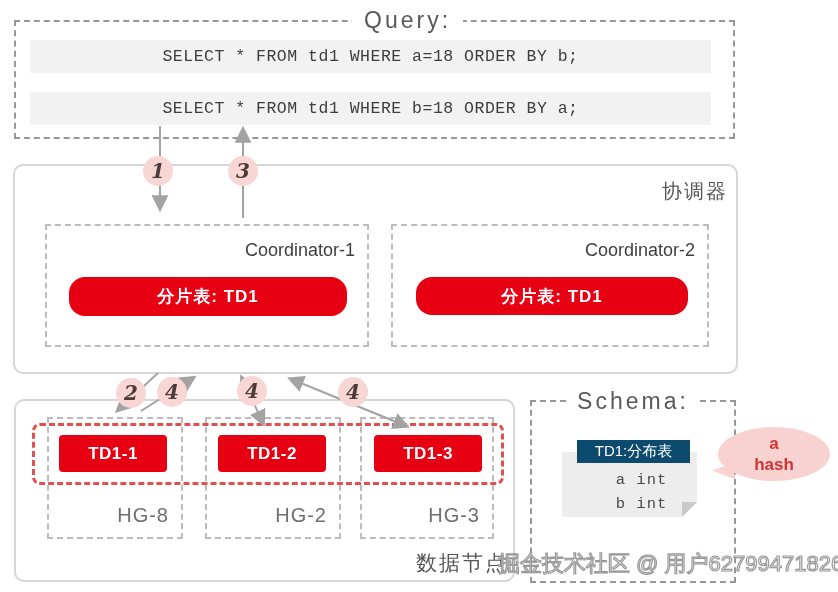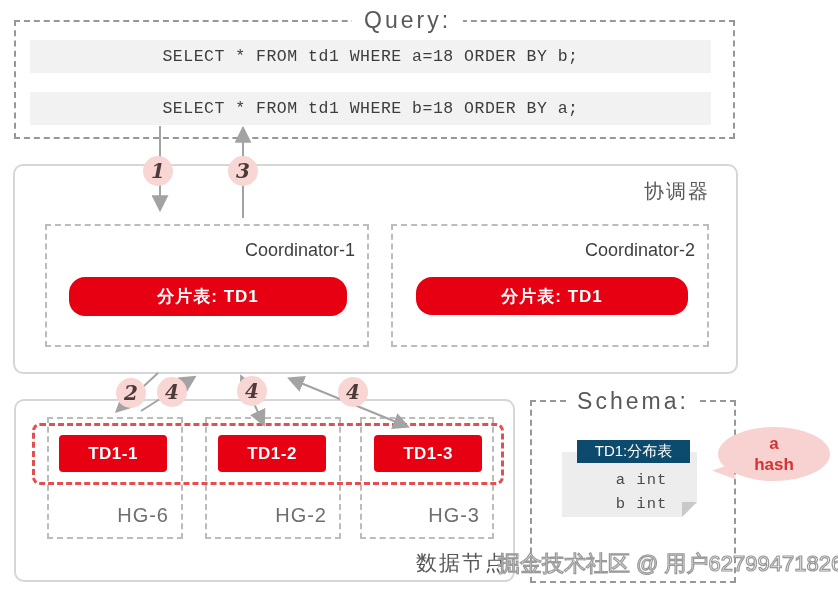--- a/index.html
+++ b/index.html
@@ -74,37 +74,37 @@
 <div id="stage">
 
   <div class="dashed-outer" style="left:14px;top:20px;width:717px;height:115px;"></div>
   <div class="border-title" style="left:352px;top:7px;">Query:</div>
   <div style="position:absolute;left:14px;top:20px;width:717px;height:115px;z-index:2;">
     <div class="sql-row" style="top:20px;">SELECT * FROM td1 WHERE a=18 ORDER BY b;</div>
     <div class="sql-row" style="top:72px;">SELECT * FROM td1 WHERE b=18 ORDER BY a;</div>
   </div>
 
   <div class="solid-box" style="left:13px;top:164px;width:721px;height:206px;">
-    <div class="section-label" style="top:12px;right:26px;margin-left:42px;">协调器</div>
+    <div class="section-label" style="top:12px;right:8px;margin-left:42px;">协调器</div>
 
     <div class="dashed-inner" style="left:30px;top:58px;width:320px;height:119px;">
       <div class="coord-name">Coordinator-1</div>
       <div class="red-btn" style="left:22px;top:51px;width:278px;height:39px;">分片表: TD1</div>
     </div>
 
     <div class="dashed-inner" style="left:376px;top:58px;width:314px;height:119px;">
       <div class="coord-name">Coordinator-2</div>
       <div class="red-btn" style="left:23px;top:51px;width:272px;height:38px;">分片表: TD1</div>
     </div>
   </div>
 
   <div class="solid-box" style="left:14px;top:399px;width:497px;height:179px;">
 
     <div class="hg-box" style="left:31px;">
-      <div class="hg-label">HG-6</div>
+      <div class="hg-label">HG-8</div>
     </div>
     <div class="hg-box" style="left:189px;">
       <div class="hg-label">HG-2</div>
     </div>
     <div class="hg-box" style="left:344px;width:130px;">
       <div class="hg-label">HG-3</div>
     </div>
 
     <div class="red-dash-group"></div>
 

